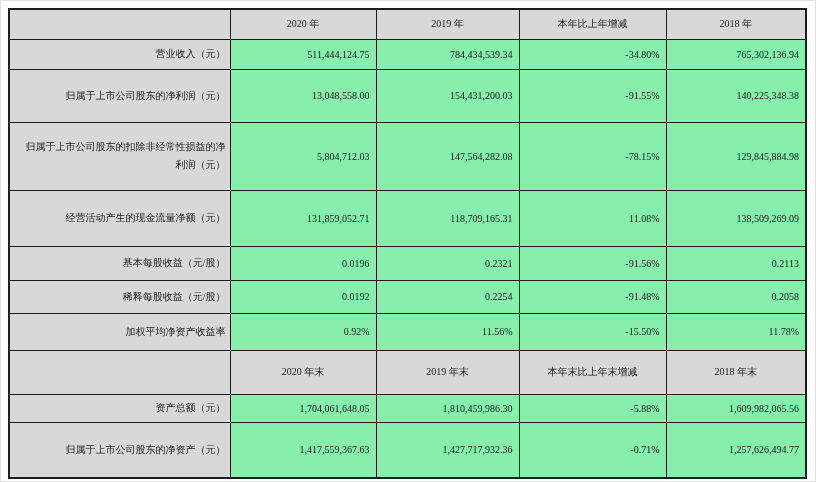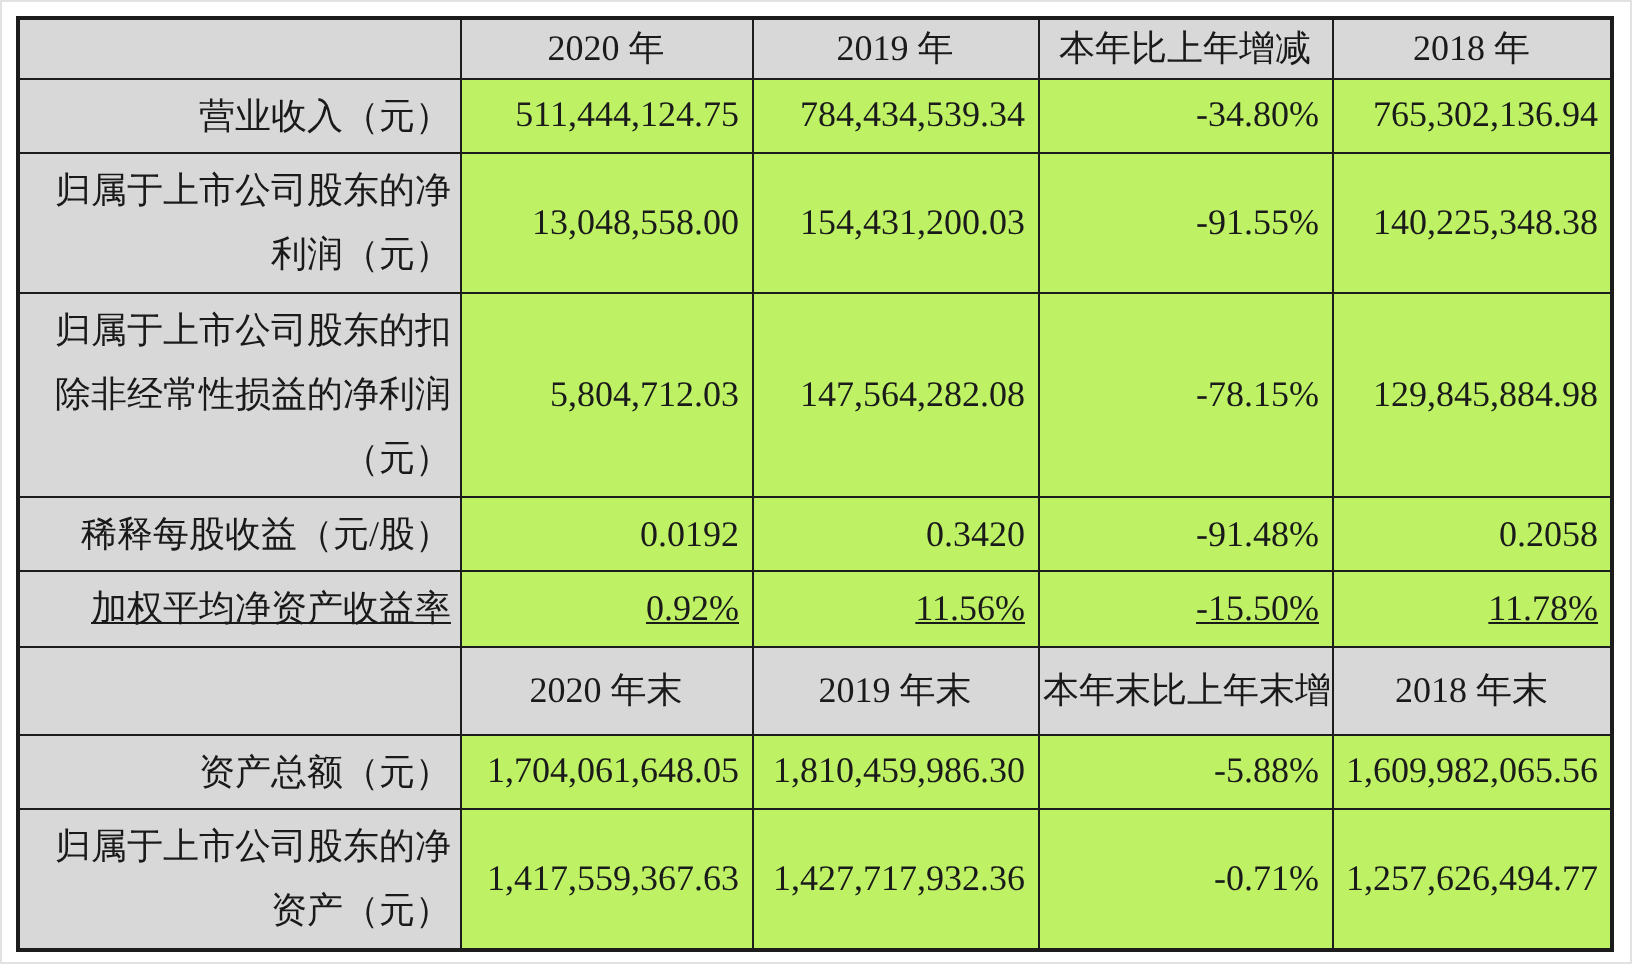--- a/index.html
+++ b/index.html
@@ -19,40 +19,40 @@
   .page-frame{
     position:absolute;inset:0;border:1px solid #e2e2e2;pointer-events:none;
   }
   table.fin{
     position:absolute;left:8px;top:8px;width:797px;
     border-collapse:collapse;table-layout:fixed;
     border:2px solid var(--border);
   }
   table.fin th,table.fin td{
     border:1px solid var(--border);
-    font-size:18px;font-weight:normal;
+    font-size:10px;font-weight:normal;
     overflow:hidden;
   }
   table.fin th{
     background:var(--header-bg);
     text-align:center;white-space:nowrap;
     padding:2px 2px;
   }
   td.label{
     background:var(--header-bg);
     text-align:right;vertical-align:middle;
     padding:2px 4px 2px 6px;line-height:1.8;
   }
   td.num{
-    background:#bef264;
+    background:#86efac;
     text-align:right;vertical-align:middle;
     padding:2px 6px 2px 2px;white-space:nowrap;
   }
   tr.h30{height:30px;} tr.h28{height:28px;} tr.h34{height:34px;}
-  tr.h33{height:33px;} tr.h37{height:37px;text-decoration:underline;} tr.h42{height:44px;}
+  tr.h33{height:33px;} tr.h37{height:37px;} tr.h42{height:44px;}
   tr.h53{height:53px;} tr.h56{height:56px;} tr.h68{height:68px;padding-left:32px;}
 </style>
 </head>
 <body>
 
 <div class="page-frame"></div>
 
 <table class="fin">
   <colgroup>
     <col style="width:221px">
@@ -88,26 +88,40 @@
   </tr>
 
   <tr class="h68">
     <td class="label">归属于上市公司股东的扣除非经常性损益的净利润（元）</td>
     <td class="num">5,804,712.03</td>
     <td class="num">147,564,282.08</td>
     <td class="num">-78.15%</td>
     <td class="num">129,845,884.98</td>
   </tr>
 
+  <tr class="h56">
+    <td class="label">经营活动产生的现金流量净额（元）</td>
+    <td class="num">131,859,052.71</td>
+    <td class="num">118,709,165.31</td>
+    <td class="num">11.08%</td>
+    <td class="num">138,509,269.09</td>
+  </tr>
 
+  <tr class="h34">
+    <td class="label">基本每股收益（元/股）</td>
+    <td class="num">0.0196</td>
+    <td class="num">0.2321</td>
+    <td class="num">-91.56%</td>
+    <td class="num">0.2113</td>
+  </tr>
 
   <tr class="h33">
     <td class="label">稀释每股收益（元/股）</td>
     <td class="num">0.0192</td>
-    <td class="num">0.3420</td>
+    <td class="num">0.2254</td>
     <td class="num">-91.48%</td>
     <td class="num">0.2058</td>
   </tr>
 
   <tr class="h37">
     <td class="label">加权平均净资产收益率</td>
     <td class="num">0.92%</td>
     <td class="num">11.56%</td>
     <td class="num">-15.50%</td>
     <td class="num">11.78%</td>

